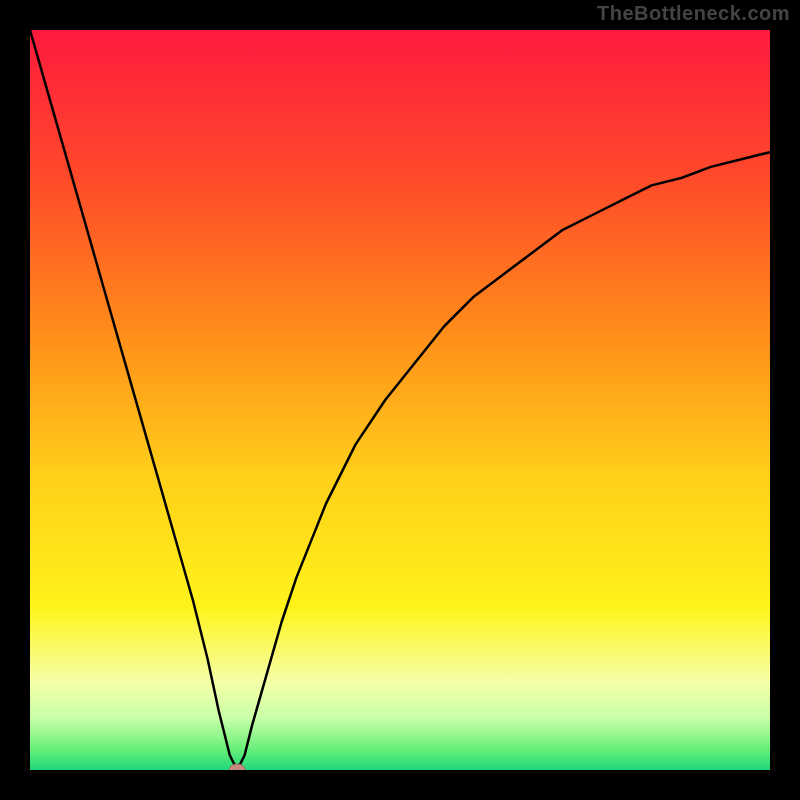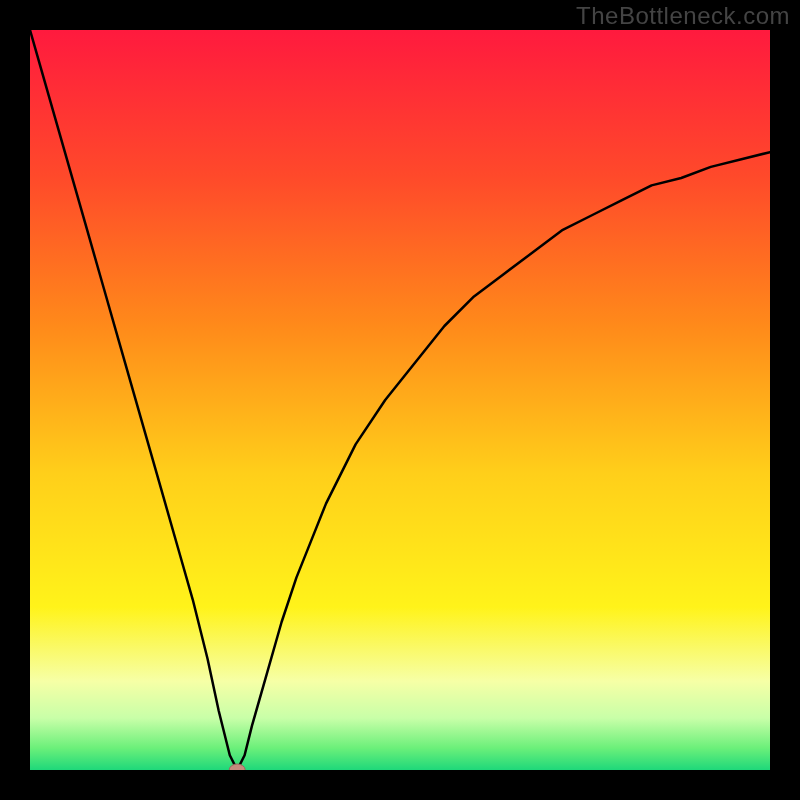--- a/index.html
+++ b/index.html
@@ -15,22 +15,22 @@
     position: relative;
     width: 800px;
     height: 800px;
     background: #000;
   }
   .watermark {
     position: absolute;
     top: 2px;
     right: 10px;
     color: #444;
-    font-size: 24px;
-    font-weight: 400;
+    font-size: 20px;
+    font-weight: 700;
     letter-spacing: 0.5px;
     user-select: none;
   }
   .plot {
     position: absolute;
     left: 30px;
     top: 30px;
     width: 740px;
     height: 740px;
   }

